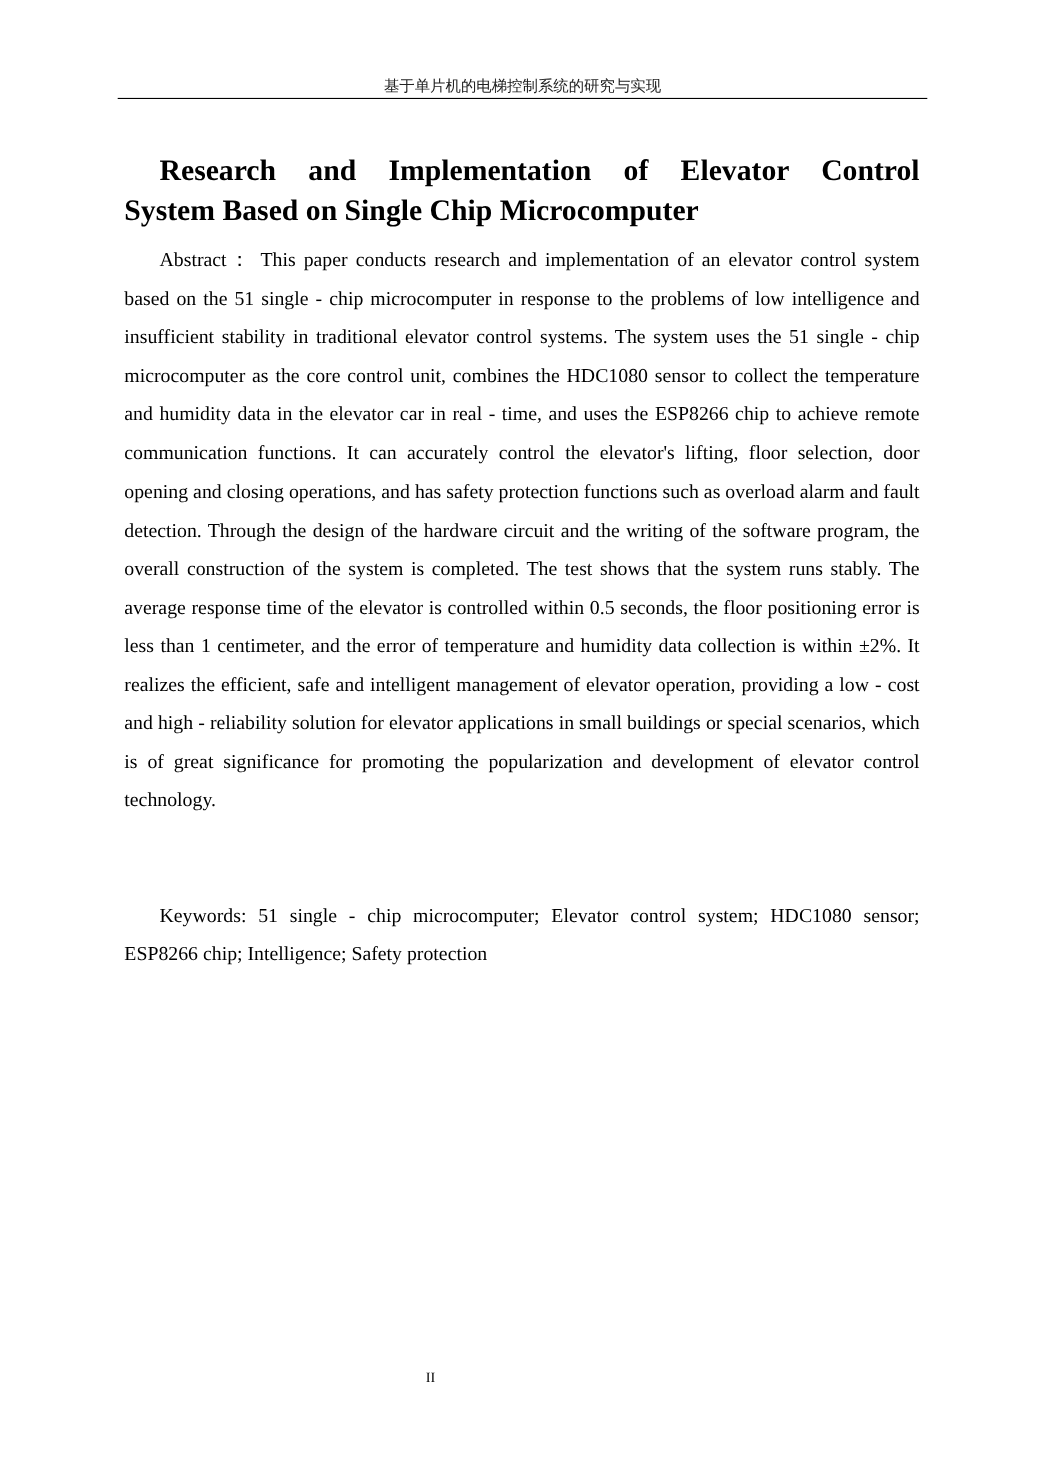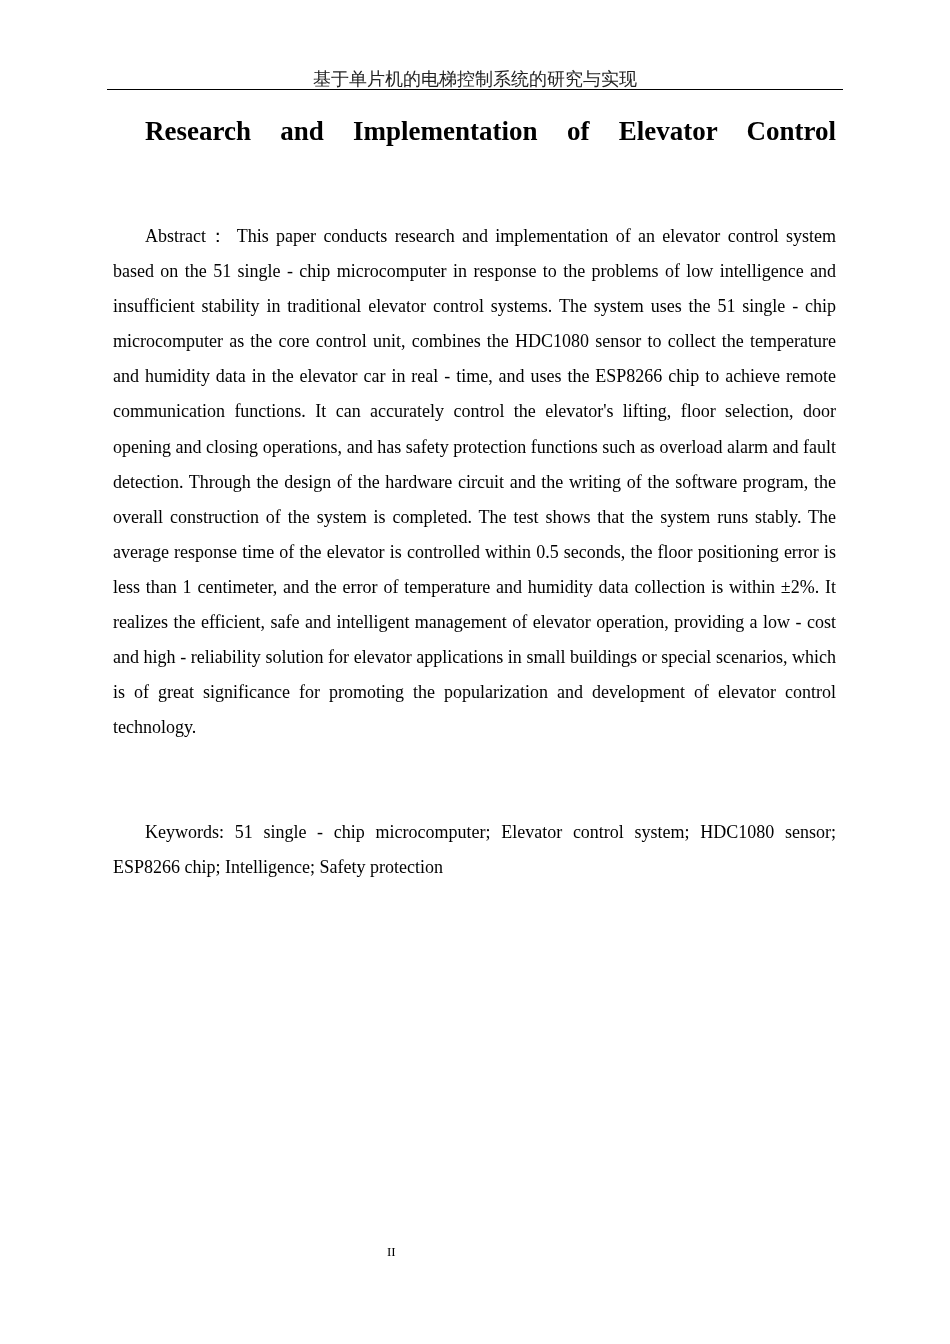--- a/index.html
+++ b/index.html
@@ -1,31 +1,31 @@
 <!DOCTYPE html>
 <html><head>
   <meta charset="utf-8">
   <style>
     html, body { margin: 0; padding: 0; background: #ffffff; }
     body { width: 950px; height: 1344px; position: relative; overflow: hidden; color: #000; }
     .running-header {
       position: absolute; left: 107px; width: 736px; top: 70px;
-      text-align: center; font-family: "DejaVu Sans", sans-serif; font-size: 18px;
+      text-align: center; font-family: "DejaVu Sans", sans-serif; font-size: 14px;
       color: #222; line-height: 18px;
     }
     .header-rule {
       position: absolute; left: 107px; width: 736px; top: 89px; height: 0;
       border-top: 1.2px solid #000;
     }
     .title {
       position: absolute; left: 113px; width: 723px; top: 113px;
       font-family: "Liberation Serif", serif; font-weight: bold; font-size: 27px;
       line-height: 36px; text-align: justify; text-align-last: left; margin: 0;
     }
-    .title .first { text-indent: 32px; display: block; text-align: justify; text-align-last: justify; }
+    .title .first { text-indent: 32px; display: block; text-align: justify; text-align-last: justify; margin-top: 24px; }
     .title .second { display: block; }
     .body-text {
       position: absolute; left: 113px; width: 723px;
       font-family: "Liberation Serif", serif; font-size: 18px; line-height: 35.1px;
       text-align: justify; margin: 0; text-indent: 32px;
     }
     .abstract { top: 219px; }
     .keywords { top: 815px; }
     .label { font-weight: normal; }
     .page-number {
@@ -34,19 +34,20 @@
     }
   </style>
 </head>
 <body>
 
 <div class="running-header">基于单片机的电梯控制系统的研究与实现</div>
 <div class="header-rule"></div>
 
 <h1 class="title">
   <span class="first">Research and Implementation of Elevator Control</span>
+  <span class="second">System Based on Single Chip Microcomputer</span>
 </h1>
 
 <p class="body-text abstract"><span class="label">Abstract：</span><span> This paper conducts research and implementation of an elevator control system based on the 51 single - chip microcomputer in response to the problems of low intelligence and insufficient stability in traditional elevator control systems. The system uses the 51 single - chip microcomputer as the core control unit, combines the HDC1080 sensor to collect the temperature and humidity data in the elevator car in real - time, and uses the ESP8266 chip to achieve remote communication functions. It can accurately control the elevator's lifting, floor selection, door opening and closing operations, and has safety protection functions such as overload alarm and fault detection. Through the design of the hardware circuit and the writing of the software program, the overall construction of the system is completed. The test shows that the system runs stably. The average response time of the elevator is controlled within 0.5 seconds, the floor positioning error is less than 1 centimeter, and the error of temperature and humidity data collection is within ±2%. It realizes the efficient, safe and intelligent management of elevator operation, providing a low - cost and high - reliability solution for elevator applications in small buildings or special scenarios, which is of great significance for promoting the popularization and development of elevator control technology.</span></p>
 
 <p class="body-text keywords"><span class="label">Keywords:</span><span> 51 single - chip microcomputer; Elevator control system; HDC1080 sensor; ESP8266 chip; Intelligence; Safety protection</span></p>
 
 <div class="page-number">II</div>
 
 </body></html>

